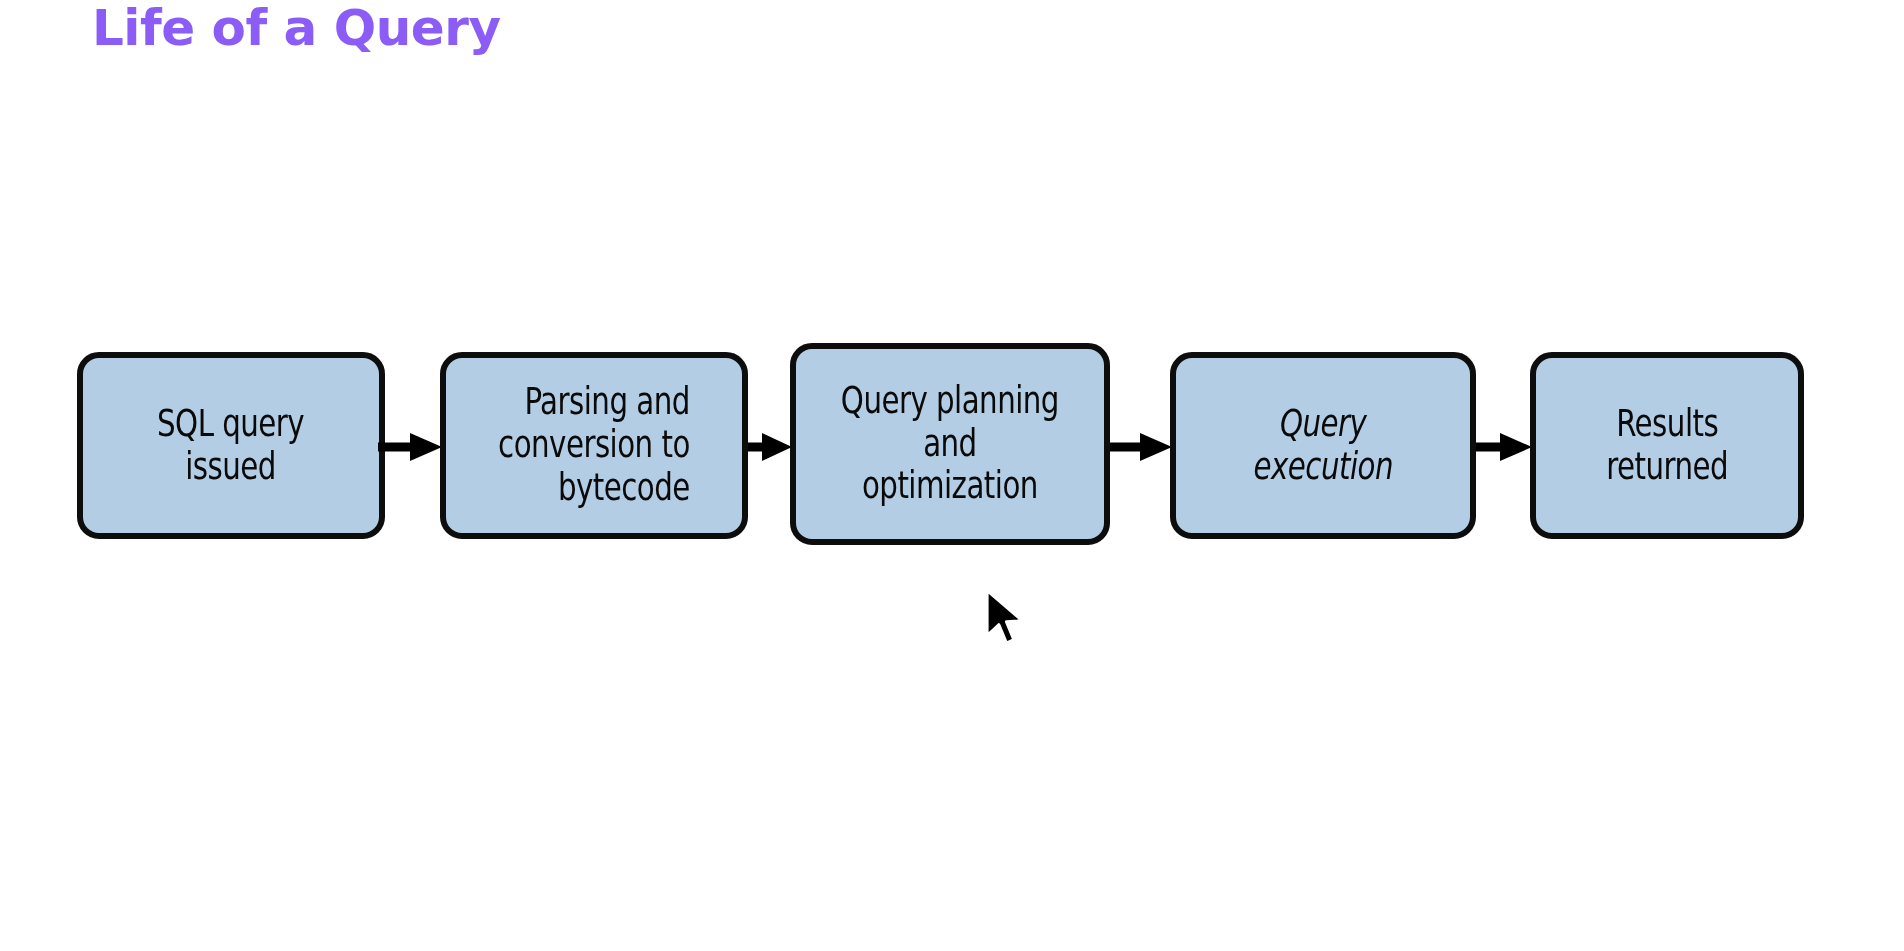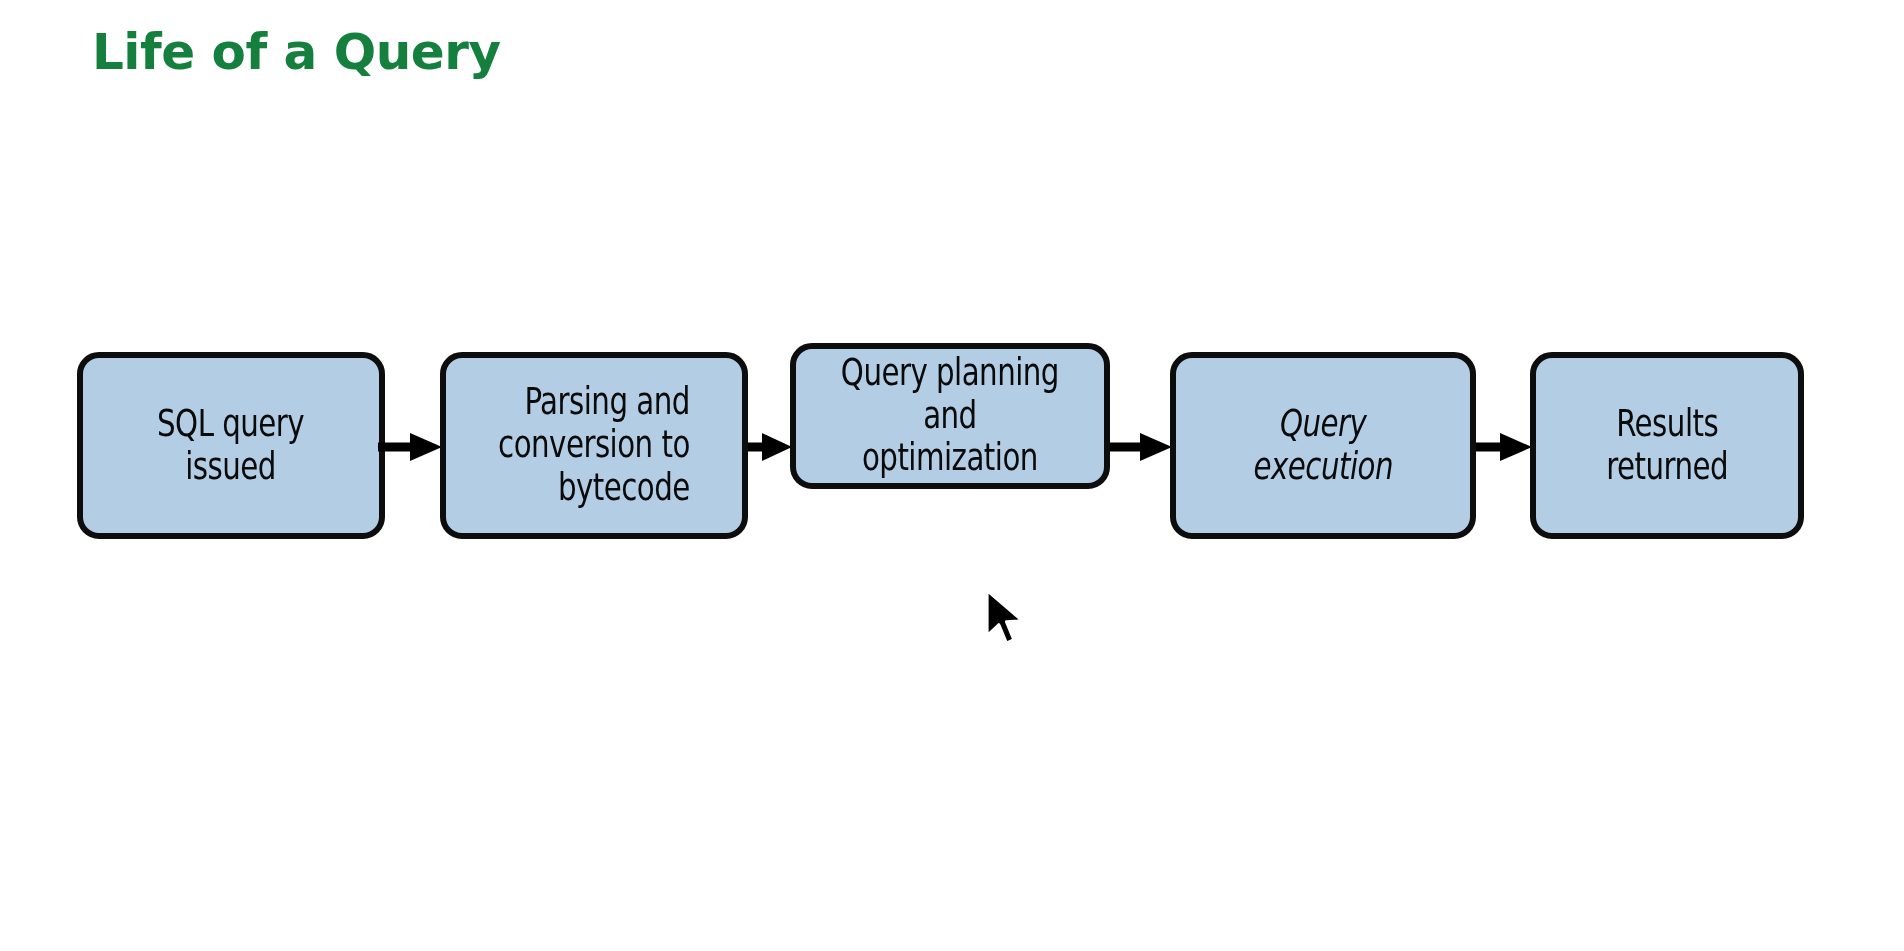--- a/index.html
+++ b/index.html
@@ -13,26 +13,26 @@
 
   body {
     position: relative;
     font-family: "DejaVu Sans", sans-serif;
   }
 
   
   .slide-title {
     position: absolute;
     left: 92px;
-    top: 24px;
+    top: 0;
     font-family: "DejaVu Sans", sans-serif;
     font-size: 50px;
     font-weight: 700;
     letter-spacing: -0.5px;
-    color: #15803d;
+    color: #8b5cf6;
     white-space: nowrap;
     line-height: 1.15;
   }
 
   
   .flow-diagram {
     position: absolute;
     left: 0;
     top: 340px;
     width: 1904px;
@@ -58,21 +58,21 @@
     color: #0a0a0a;
     letter-spacing: -0.6px;
     transform: scaleX(0.88);
     white-space: pre-line;
     padding: 0 6px;
   }
 
   
   #node-0 { left: 70px;   top: 12px; width: 308px; height: 187px; margin-left: 7px; }
   #node-1 { left: 440px;  top: 12px; width: 308px; height: 187px; text-align: right; }
-  #node-2 { left: 790px;  top: 3px;  width: 320px; height: 146px; }
+  #node-2 { left: 790px;  top: 3px;  width: 320px; height: 202px; }
   #node-3 { left: 1170px; top: 12px; width: 306px; height: 187px; font-style: italic; }
   #node-4 { left: 1530px; top: 12px; width: 274px; height: 187px; }
 
   
   .flow-arrow {
     position: absolute;
     top: 92px;
     height: 30px;
     display: block;
   }

